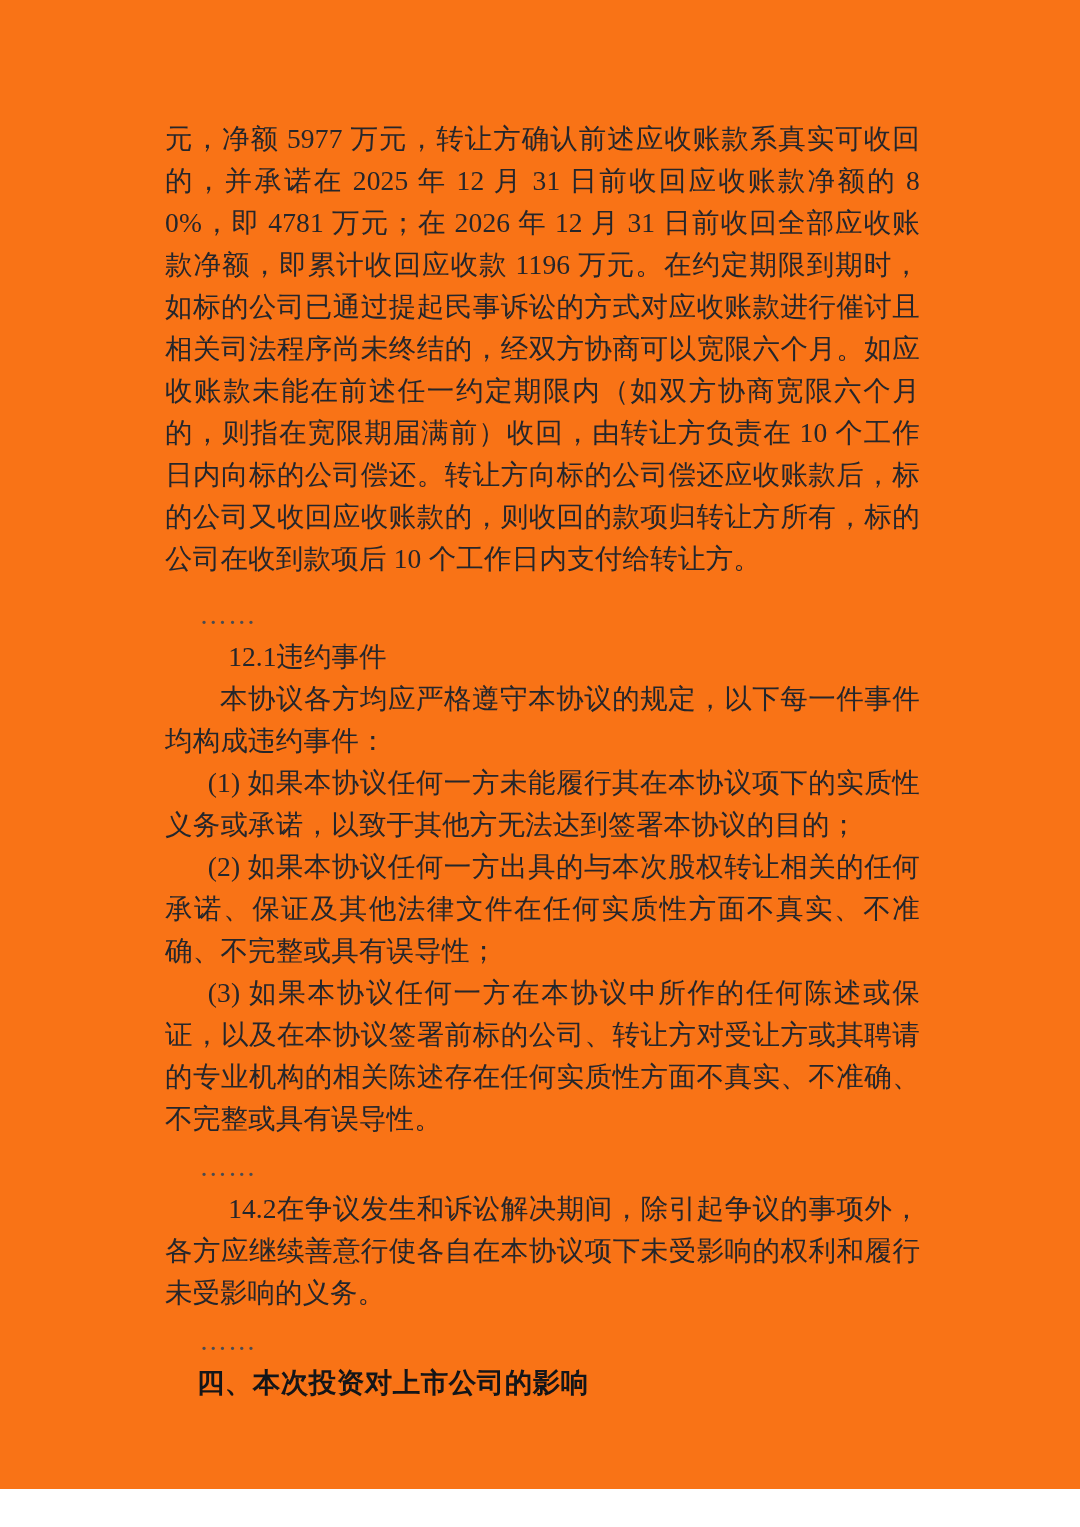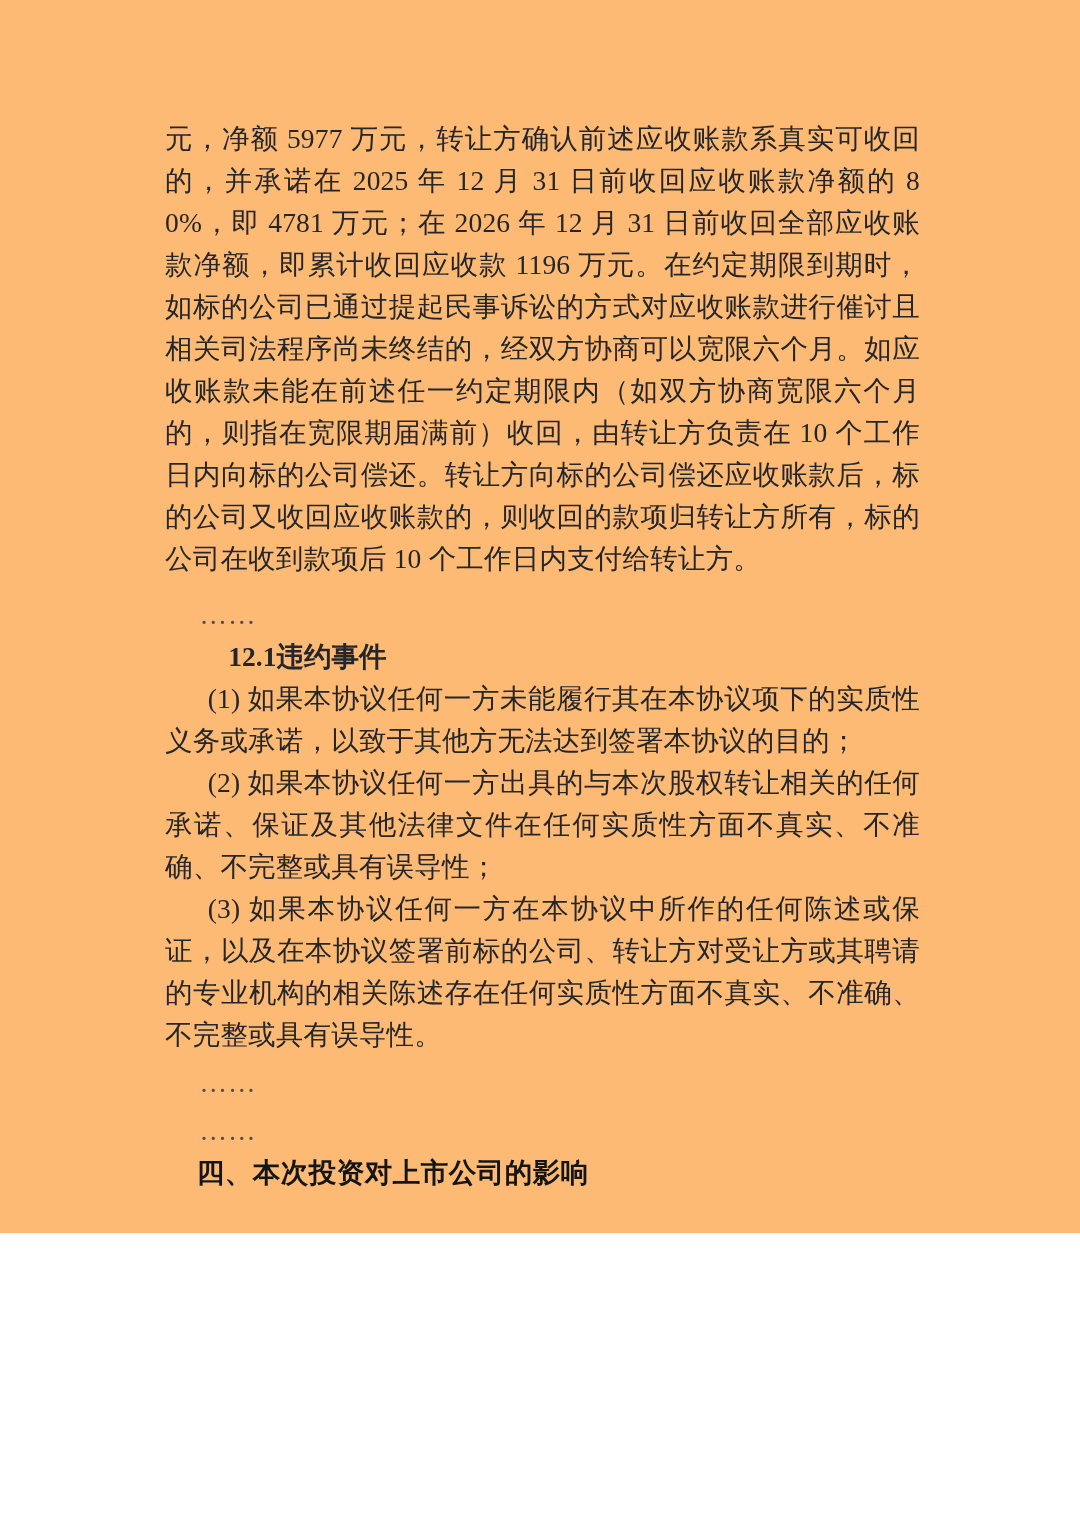--- a/index.html
+++ b/index.html
@@ -3,22 +3,22 @@
 <meta charset="utf-8">
 <style>
   html, body {
     margin: 0;
     padding: 0;
     background: #ffffff;
   }
   .page {
     position: relative;
     width: 1080px;
-    height: 1233px;
-    background: #fdba74;
+    height: 1489px;
+    background: #f97316;
     margin: 0 auto;
     overflow: hidden;
     font-family: "Liberation Serif", "DejaVu Serif", serif;
     color: #25262b;
   }
   .doc-body {
     position: absolute;
     left: 165px;
     top: 118px;
     width: 755px;
@@ -57,21 +57,20 @@
   }
   
   .num-line {
     font-size: 27.5px;
     line-height: 42px;
     margin: 0;
     text-align: justify;
     text-justify: inter-ideograph;
     text-indent: 1.15em;
     word-break: break-all;
-    font-weight: bold;
   }
   .num-line .num {
     display: inline-block;
     min-width: 2.85em;
   }
   .heading {
     font-size: 27.5px;
     line-height: 42px;
     margin: 0;
     font-weight: bold;
@@ -91,32 +90,36 @@
     <p class="para cont">元，净额 5977 万元，转让方确认前述应收账款系真实可收回的，并承诺在 2025 年 12 月 31 日前收回应收账款净额的 80%，即 4781 万元；在 2026 年 12 月 31 日前收回全部应收账款净额，即累计收回应收款 1196 万元。在约定期限到期时，如标的公司已通过提起民事诉讼的方式对应收账款进行催讨且相关司法程序尚未终结的，经双方协商可以宽限六个月。如应收账款未能在前述任一约定期限内（如双方协商宽限六个月的，则指在宽限期届满前）收回，由转让方负责在 10 个工作日内向标的公司偿还。转让方向标的公司偿还应收账款后，标的公司又收回应收账款的，则收回的款项归转让方所有，标的公司在收到款项后 10 个工作日内支付给转让方。</p>
 
     <div class="spacer-sm"></div>
 
     <p class="ellipsis-line">……</p>
 
     <p class="num-line">
       <span class="num">12.1</span><span>违约事件</span>
     </p>
 
+    <p class="para indent">本协议各方均应严格遵守本协议的规定，以下每一件事件均构成违约事件：</p>
 
     <p class="para clause">(1) 如果本协议任何一方未能履行其在本协议项下的实质性义务或承诺，以致于其他方无法达到签署本协议的目的；</p>
 
     <p class="para clause">(2) 如果本协议任何一方出具的与本次股权转让相关的任何承诺、保证及其他法律文件在任何实质性方面不真实、不准确、不完整或具有误导性；</p>
 
     <p class="para clause">(3) 如果本协议任何一方在本协议中所作的任何陈述或保证，以及在本协议签署前标的公司、转让方对受让方或其聘请的专业机构的相关陈述存在任何实质性方面不真实、不准确、不完整或具有误导性。</p>
 
     <div class="spacer-xs"></div>
 
     <p class="ellipsis-line">……</p>
 
 
+    <p class="num-line">
+      <span class="num">14.2</span><span>在争议发生和诉讼解决期间，除引起争议的事项外，各方应继续善意行使各自在本协议项下未受影响的权利和履行未受影响的义务。</span>
+    </p>
 
     <div class="spacer-xs"></div>
 
     <p class="ellipsis-line">……</p>
 
     <p class="heading">四、本次投资对上市公司的影响</p>
 
   </div>
 </div>
 

